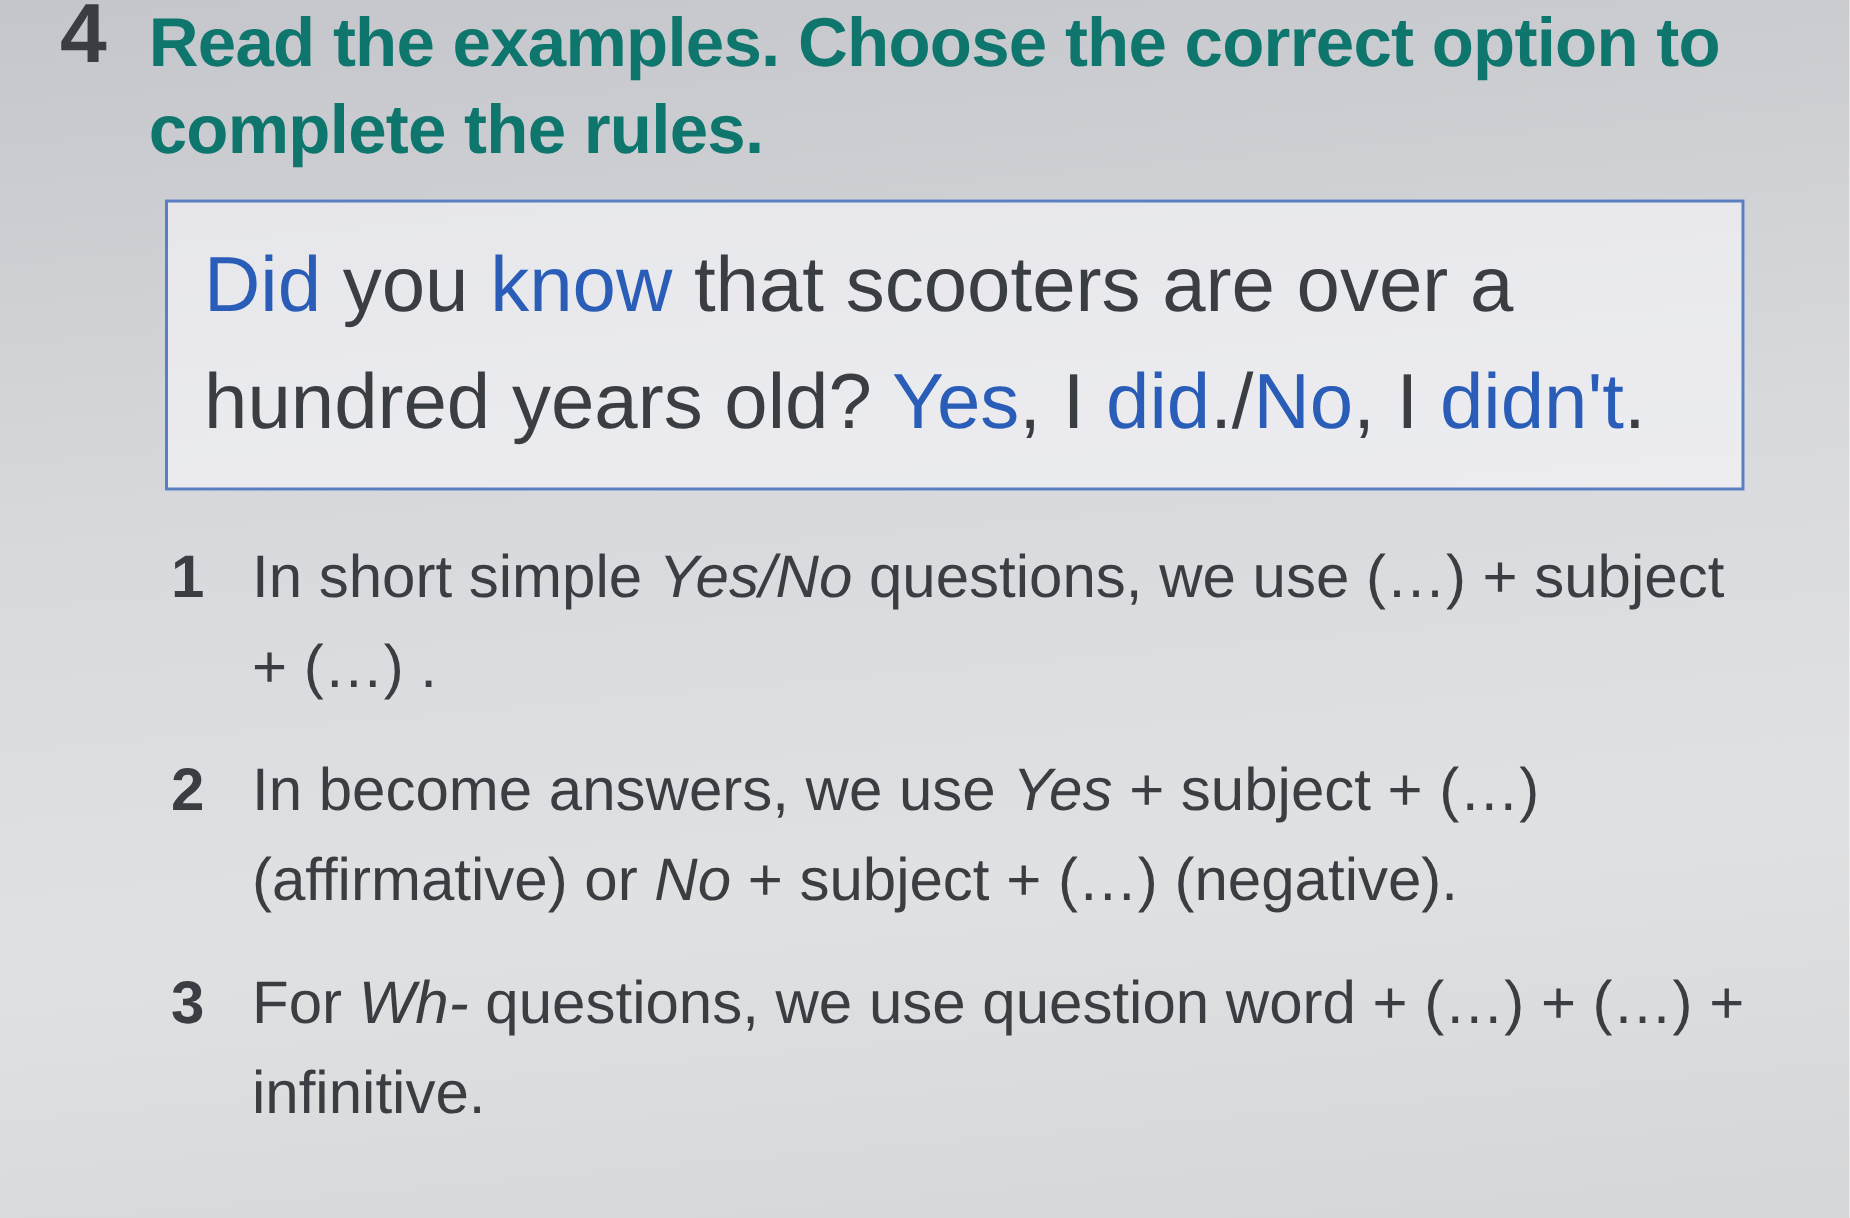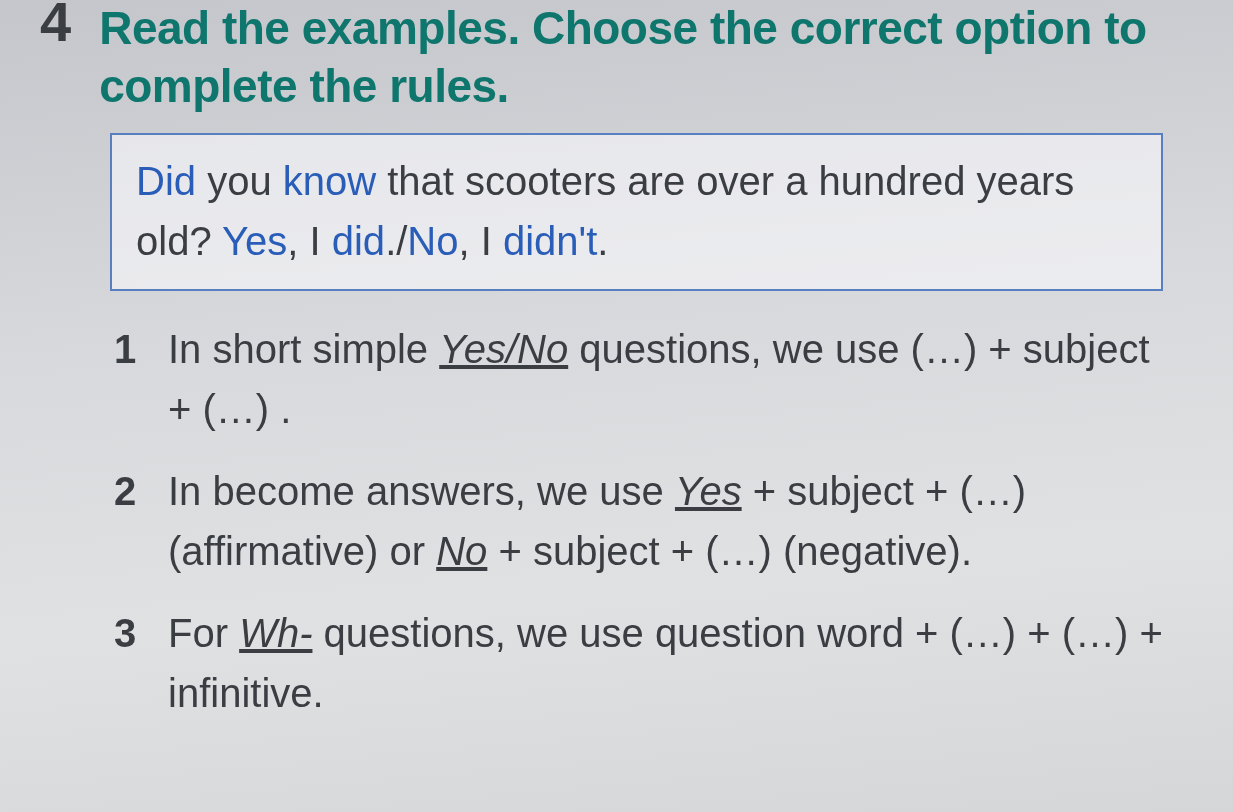--- a/index.html
+++ b/index.html
@@ -30,21 +30,21 @@
     font-weight: 700;
     color: #0f766e;
     line-height: 1.25;
     letter-spacing: -0.5px;
   }
   .example-box {
     border: 2px solid #5a7fc0;
     background: rgba(248,249,251,0.6);
     margin: 0 30px 28px 70px;
     padding: 16px 24px 18px 24px;
-    font-size: 40px;
+    font-size: 52px;
     line-height: 1.5;
     color: #3a3d42;
     font-weight: 400;
   }
   .example-box .line2 { margin-top: 6px; }
   .blue { color: #2a5db8; }
   .rules {
     padding-left: 74px;
     padding-right: 30px;
   }
@@ -56,21 +56,21 @@
     line-height: 1.5;
     color: #3a3d42;
   }
   .rule-num {
     font-weight: 700;
     min-width: 54px;
     font-size: 40px;
     color: #3a3d42;
   }
   .rule-text { flex: 1; }
-  .it { font-style: italic; text-decoration: underline; }
+  .it { font-style: italic; }
 </style>
 </head>
 <body>
 
 <div class="header">
   <div class="task-number">4</div>
   <div class="instruction">Read the examples. Choose the correct option to complete the rules.</div>
 </div>
 
 <div class="example-box">

